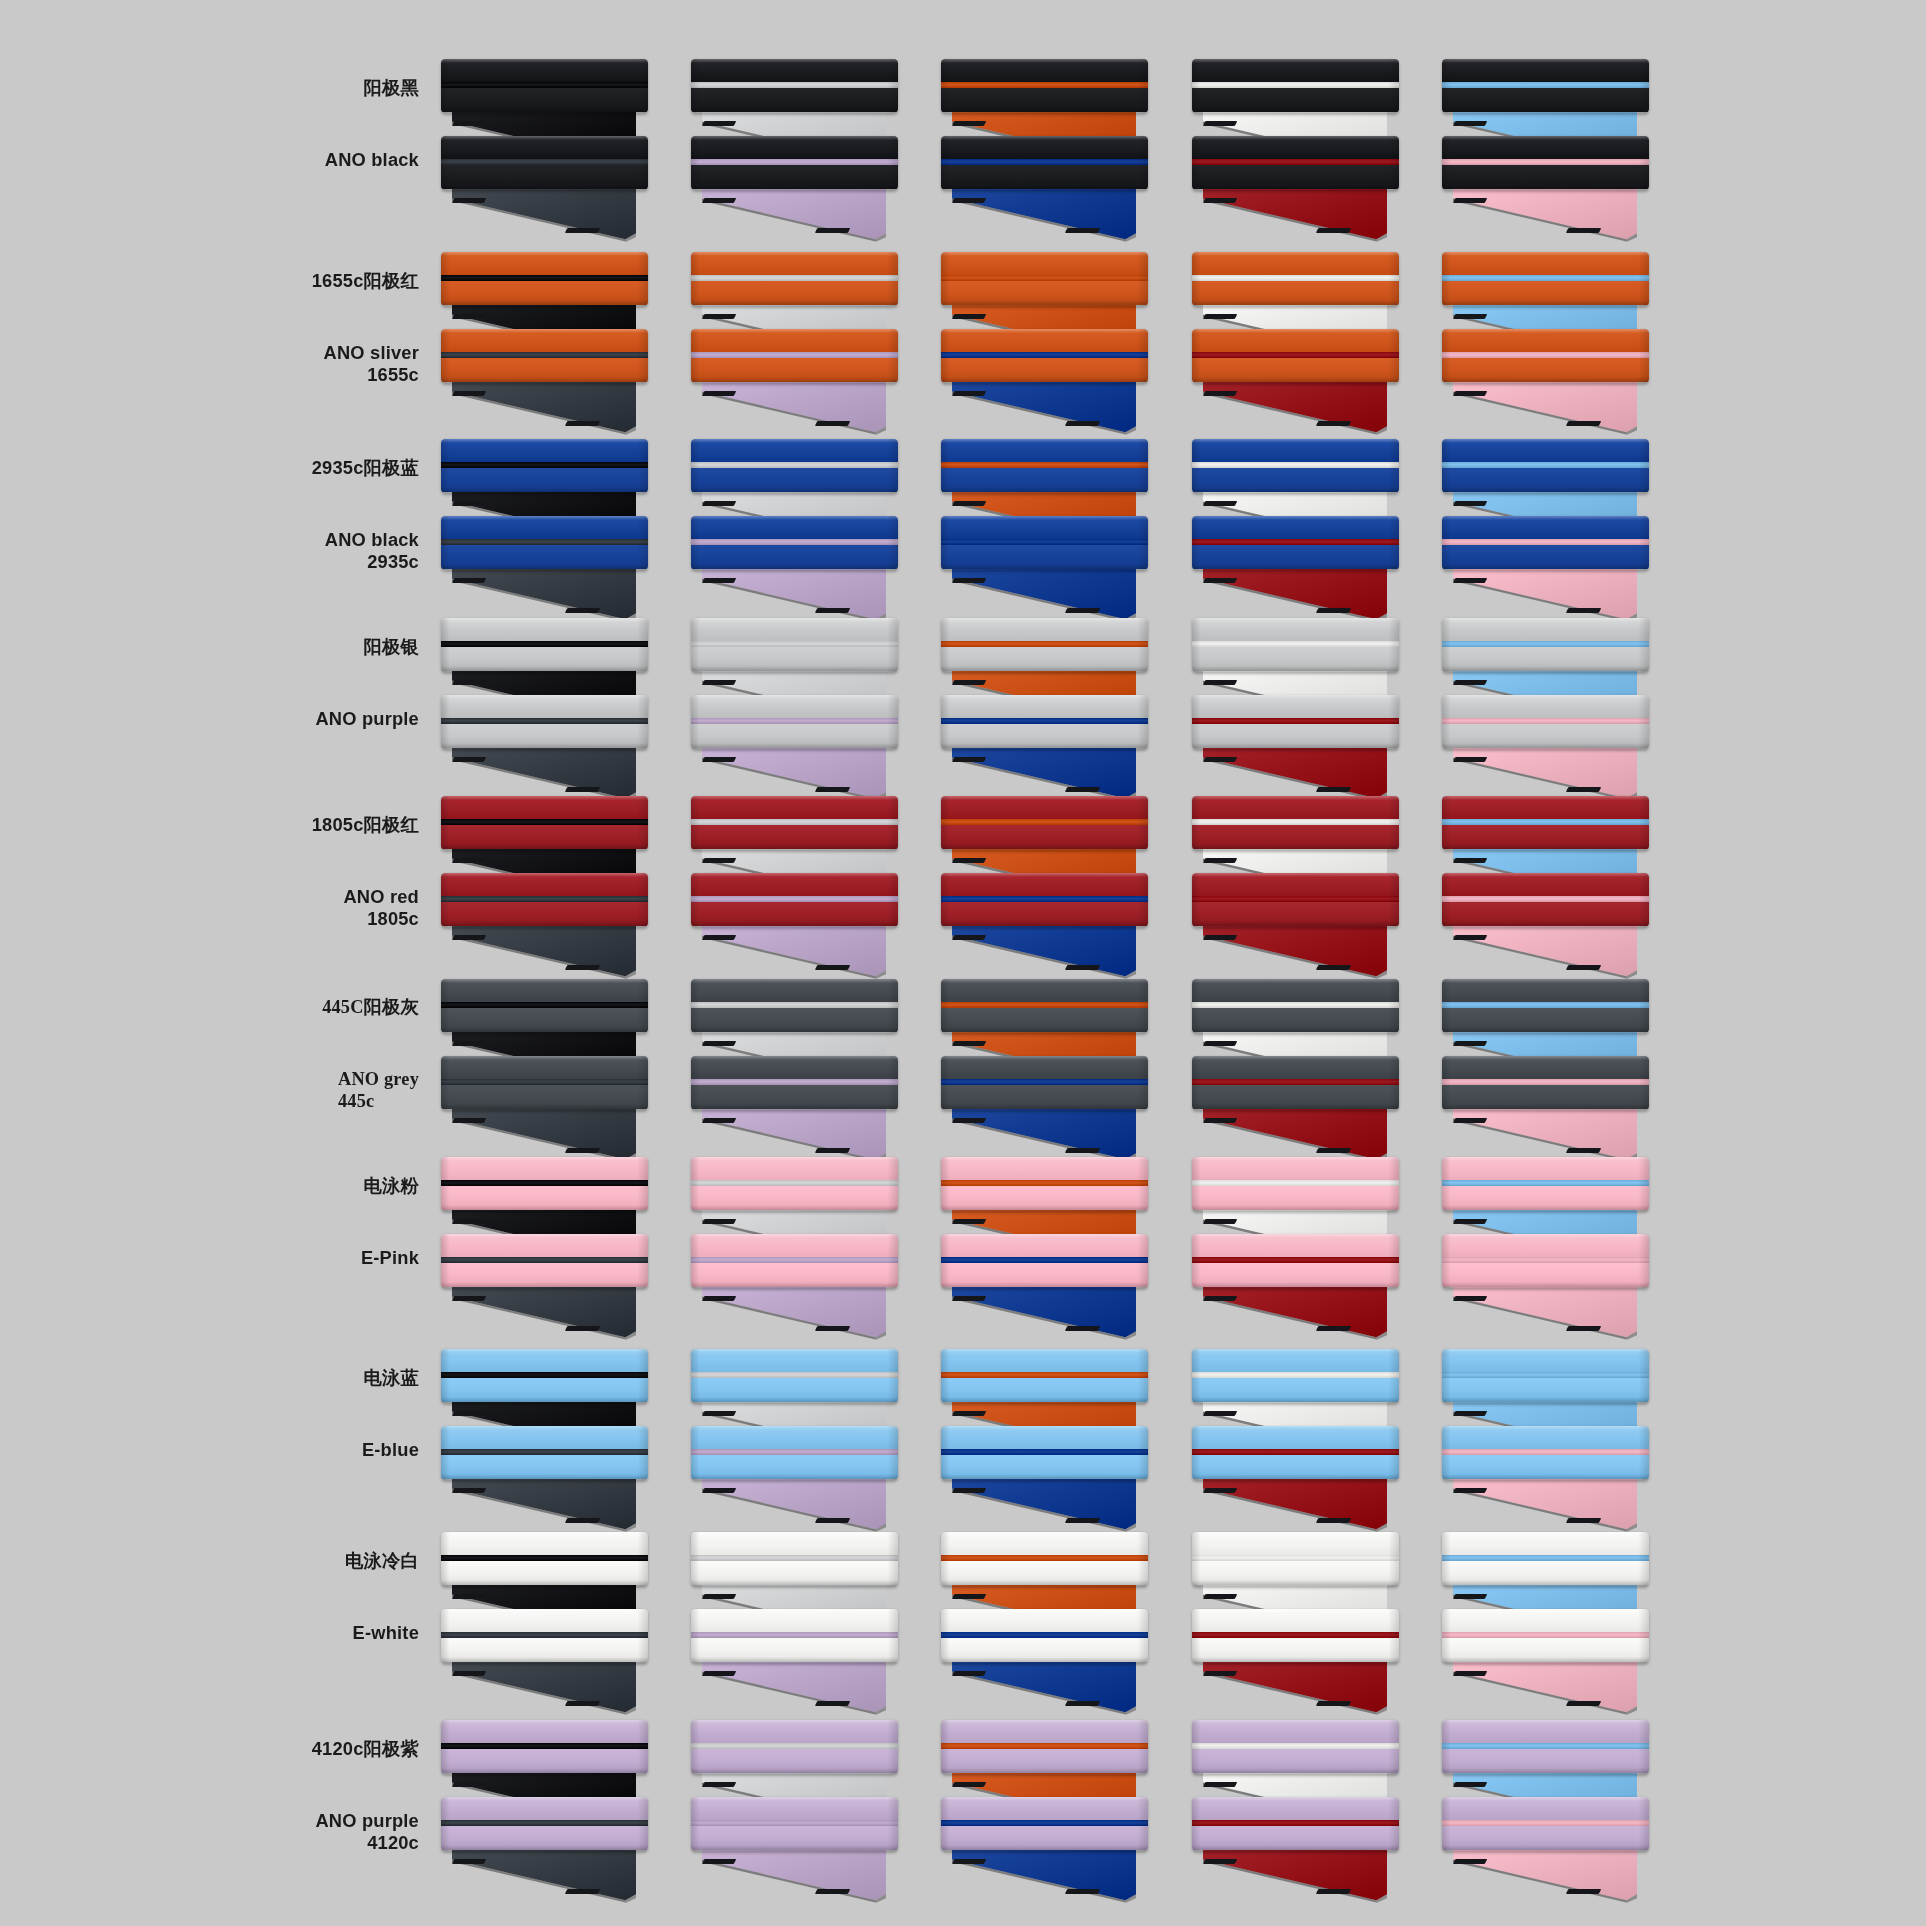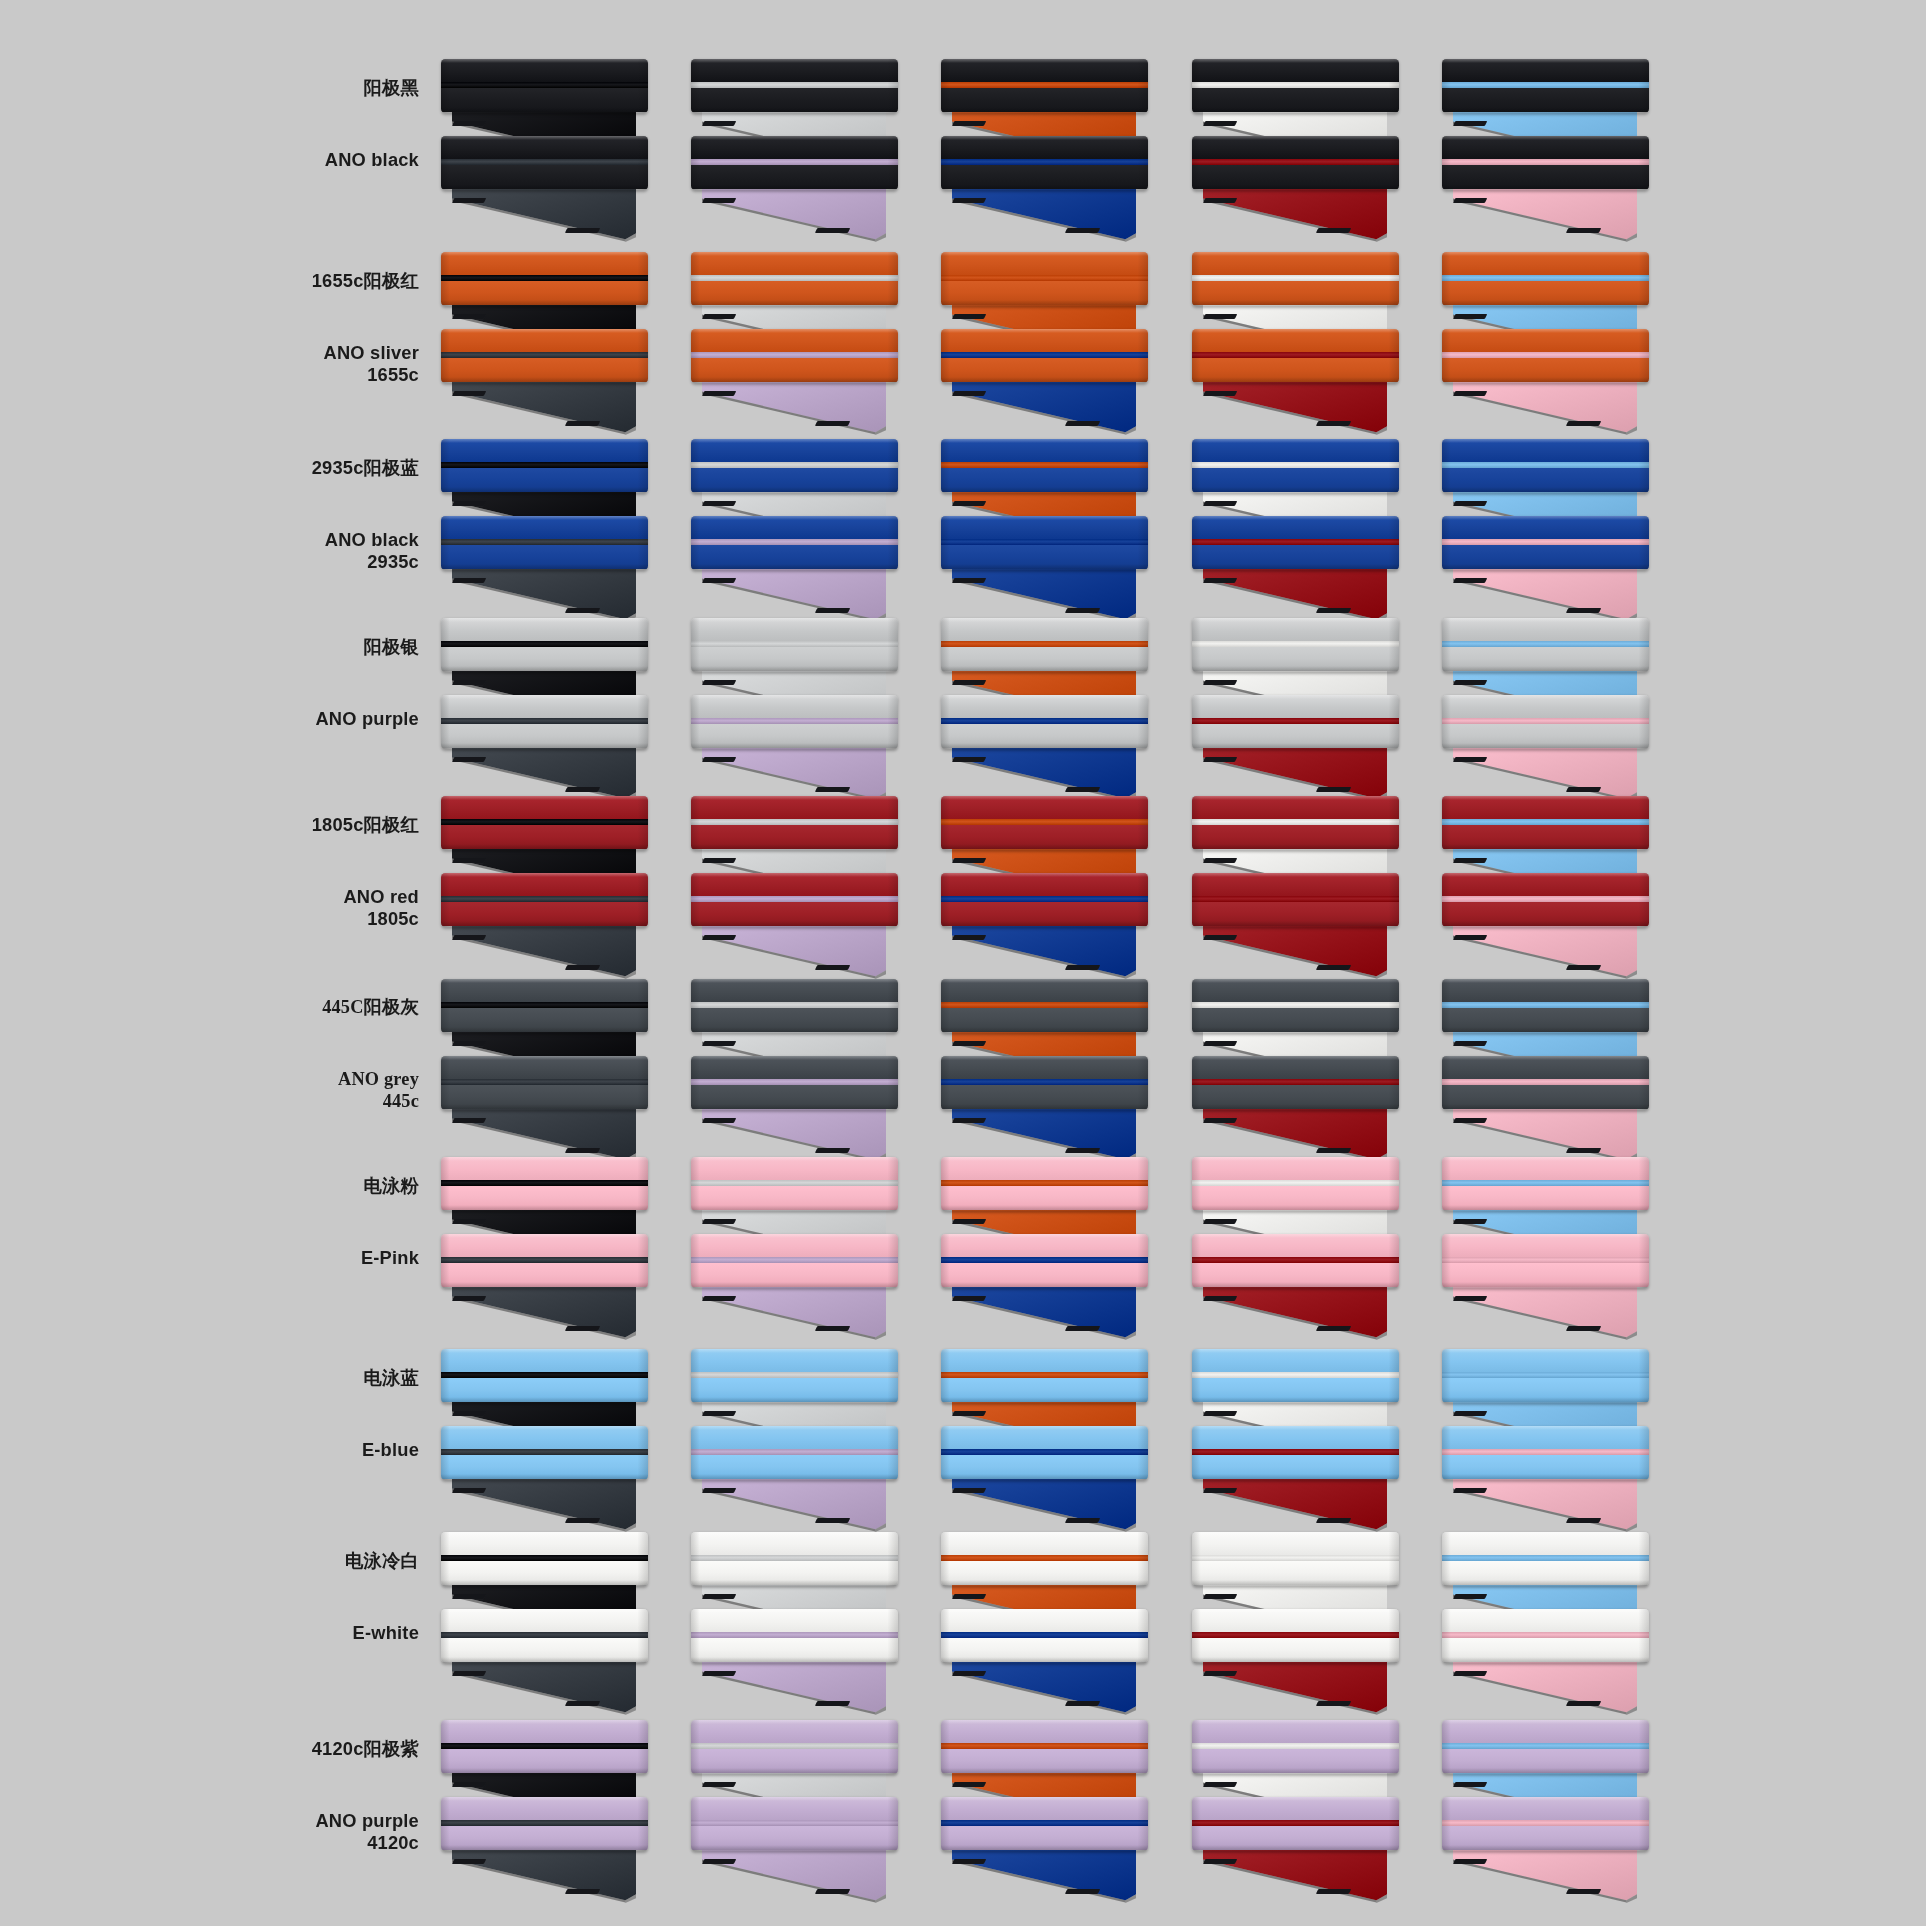--- a/index.html
+++ b/index.html
@@ -1495,21 +1495,21 @@
               <div class="lowshade"></div>
               <div class="ledge"></div>
             </div>
           </div>
         </div>
       </div>
     </div>
     <div class="group" style="top: 973px; height: 159px; font-family: Liberation Serif, serif;">
       <div class="labels">
         <div class="label-cn" style="position: absolute; top: 24px; right: 0px; text-align: right;">445C阳极灰</div>
-        <div class="label-en" style="position: absolute; top: 96px; right: 0px; text-align: right;">ANO grey
+        <div class="label-en" style="position: absolute; top: 96px; right: 0px; ">ANO grey
 445c</div>
       </div>
       <div class="srow" style="top: 0px;">
         <div class="cell" style="left: 441px;">
           <div class="kb">
             <div class="wedge">
               <svg class="tri" viewBox="0 0 382 118" preserveAspectRatio="none">
                 <defs>
                   <linearGradient id="g5_0_0" x1="0" y1="0" x2="1" y2="1">
                     <stop offset="0%" stop-color="rgb(29,30,34)"></stop>

